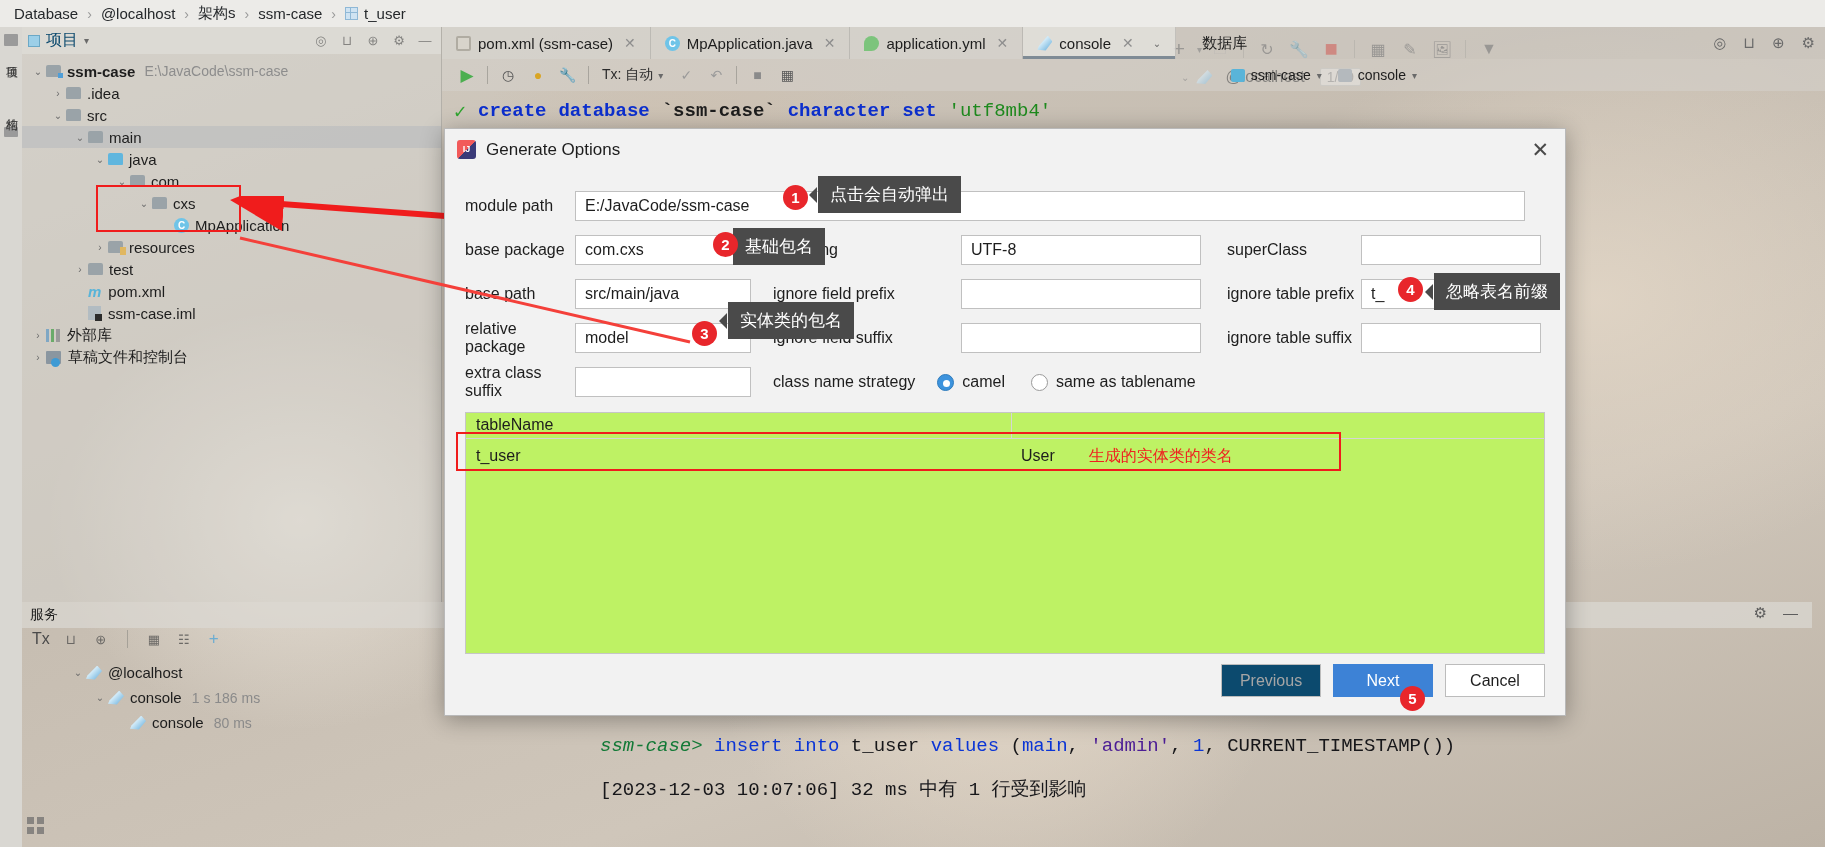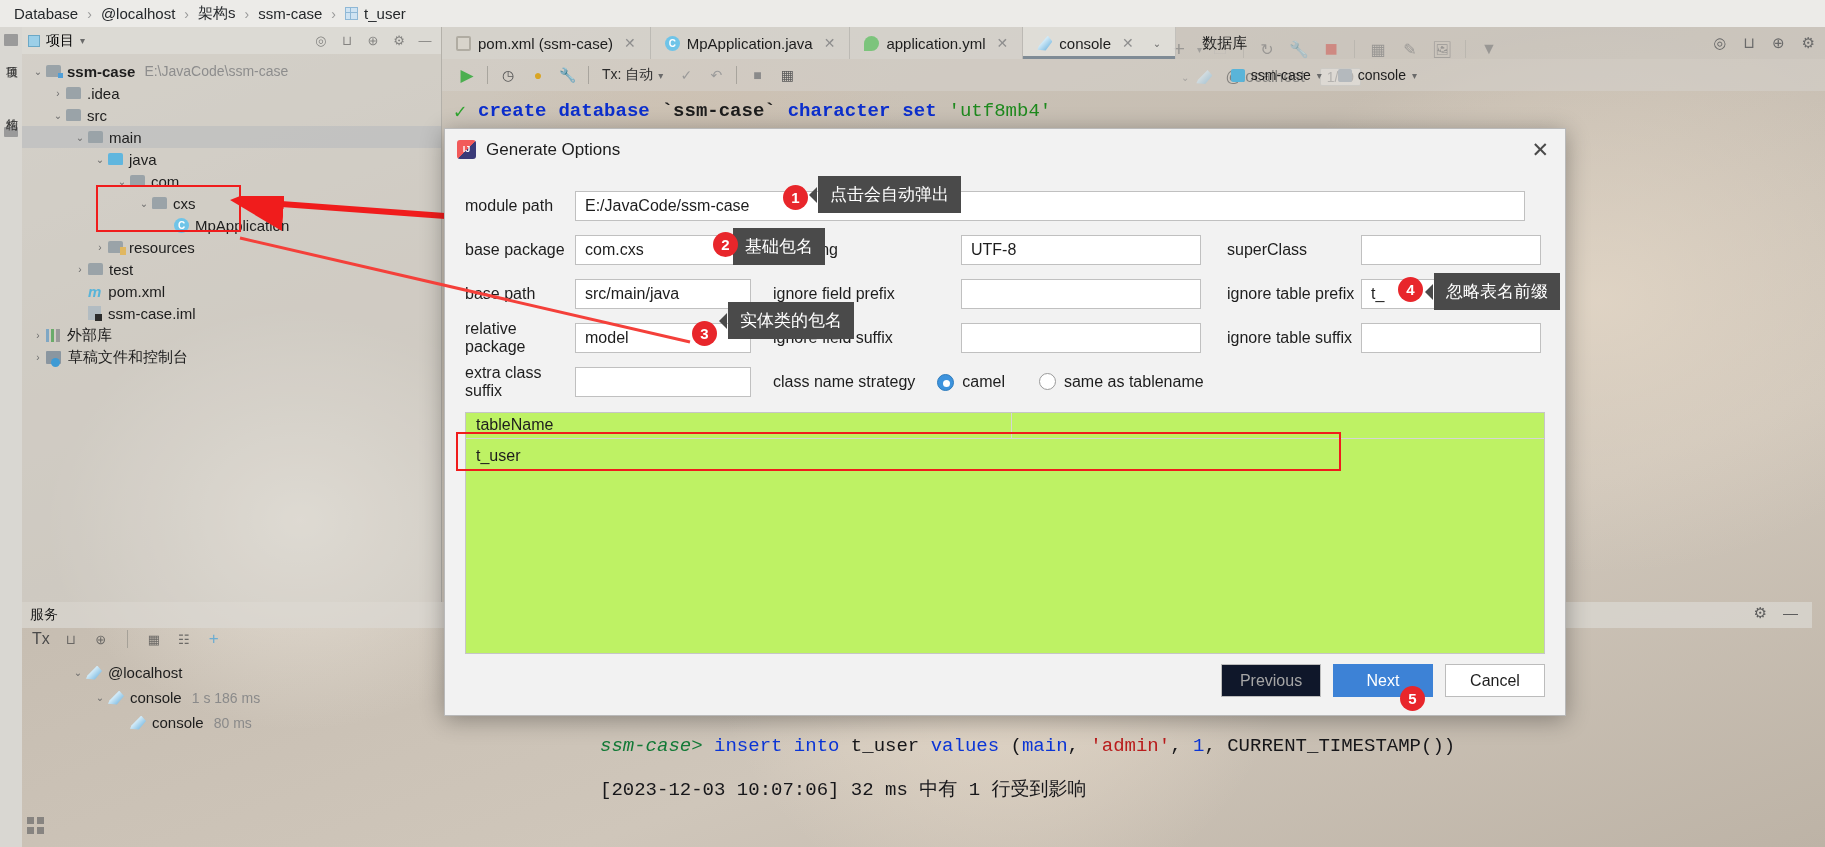--- a/index.html
+++ b/index.html
@@ -62,21 +62,21 @@
   #project-panel{
     position:absolute; left:22px; top:27px; width:420px; height:575px;
     background:rgba(214,211,205,0.55);
     z-index:3;
     border-right:1px solid rgba(150,147,141,.5);
   }
   #project-header{
     height:27px; display:flex; align-items:center; gap:6px;
     padding:0 6px; background:rgba(223,221,216,.75);
   }
-  .proj-title{ font-size:14px; color:#000000;font-family:Liberation Mono, monospace; }
+  .proj-title{ font-size:16px; color:#0c4a6e;font-family:Liberation Mono, monospace; }
   .proj-sq{width:12px;height:12px;background:#9ccfe8;border:1px solid #6ba8c6;}
   .proj-sp{ flex:1; }
   .hdr-ico{ width:20px;height:20px;opacity:.6;display:flex;align-items:center;justify-content:center;font-size:13px;color:#4a4a4a;}
 
   #tree{ padding-top:6px; font-size:15px; }
   .node{ display:flex; align-items:center; height:22px; white-space:nowrap; }
   .arrow{ width:16px; text-align:center; color:#6d6d6d; font-size:10px; }
   .fico{ width:15px;height:12px;background:#9aa3a8;border-radius:2px 2px 1px 1px; margin-right:6px; position:relative;}
   .fico.blue{ background:#60b6de; }
   .fico.tag:after{content:"";position:absolute;right:-2px;bottom:-1px;width:5px;height:5px;background:#4f9ed8;}
@@ -219,21 +219,21 @@
 
   
   #console-output{
     position:absolute; left:600px; top:690px; width:1100px; height:140px;
     font-family:"Liberation Mono", monospace; font-size:19px; z-index:3;
   }
   .cline{ margin-bottom:19px; white-space:nowrap; }
   .c-prompt{color:#137a37;font-style:italic;}
   .c-blue{color:#0b35d6;}
   .c-dark{color:#17171a;}
-  .c-green{color:#b91c1c;}
+  .c-green{color:#4c1d95;}
   .c-num{color:#0b35d6;}
 
   
   #dialog{
     position:absolute; left:444px; top:128px; width:1122px; height:588px;
     background:#f2f2f2; border:1px solid #b9b9b9;
     box-shadow:0 4px 22px rgba(0,0,0,.32);
     z-index:20;
   }
   #dlg-title-bar{
@@ -279,21 +279,21 @@
   }
   .annot-red{ color:#ef2020; font-size:16px; margin-left:34px; }
 
   #dlg-buttons{
     position:absolute; right:20px; bottom:18px; display:flex; gap:12px;
   }
   .dbtn{
     width:100px;height:33px;display:flex;align-items:center;justify-content:center;
     font-size:16px;border:1px solid #bcbcbc;background:#fff;color:#1d1d1d;
   }
-  .dbtn.disabled{ color:#a5a5a5; background:#0f172a;text-align:center; }
+  .dbtn.disabled{ color:#a5a5a5; background:#0c4a6e;text-align:center; }
   .dbtn.primary{ background:#3d82d6; border-color:#3d82d6; color:#fff; }
 
   
   .badge-num{
     width:25px;height:25px;border-radius:50%;background:#e8262b;color:#fff;
     font-size:15px;display:flex;align-items:center;justify-content:center;
     font-weight:bold; position:absolute; z-index:40;
   }
   .tip{
     position:absolute; background:#4a4a4a; color:#fff;
@@ -625,34 +625,38 @@
     </div>
 
     <div class="frow">
       <div class="flabel" style="width:110px">extra class suffix</div>
       <div class="finput" style="width:176px"></div>
       <div class="flabel" style="width:auto;padding-left:22px">class name strategy</div>
       <div style="display:flex;align-items:center;padding-left:22px">
         <span class="radio on"></span>
         <span class="flabel">camel</span>
       </div>
-      <div style="display:flex;padding-left:34px">
+      <div style="display:flex;align-items:center;padding-left:26px">
         <span class="radio"></span>
         <span class="flabel">same as tablename</span>
       </div>
     </div>
   </div>
 
   <div id="dlg-table">
     <div id="dlg-thead">
       <div class="th" style="width:545px">tableName</div>
       <div class="th-sep"></div>
     </div>
     <div id="dlg-trow">
       <div class="td" style="width:545px">t_user</div>
+      <div class="td" style="flex:1;display:flex;align-items:center">
+        <span>User</span>
+        <span class="annot-red">生成的实体类的类名</span>
+      </div>
     </div>
     <div id="row-hl"></div>
   </div>
 
   <div id="dlg-buttons">
     <div class="dbtn disabled">Previous</div>
     <div class="dbtn primary">Next</div>
     <div class="dbtn">Cancel</div>
   </div>
 </div>

